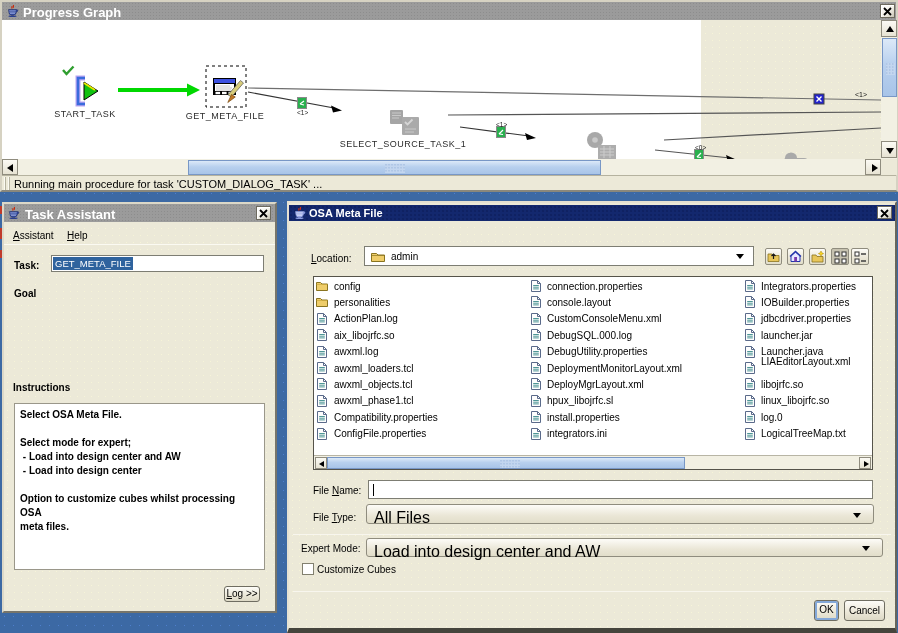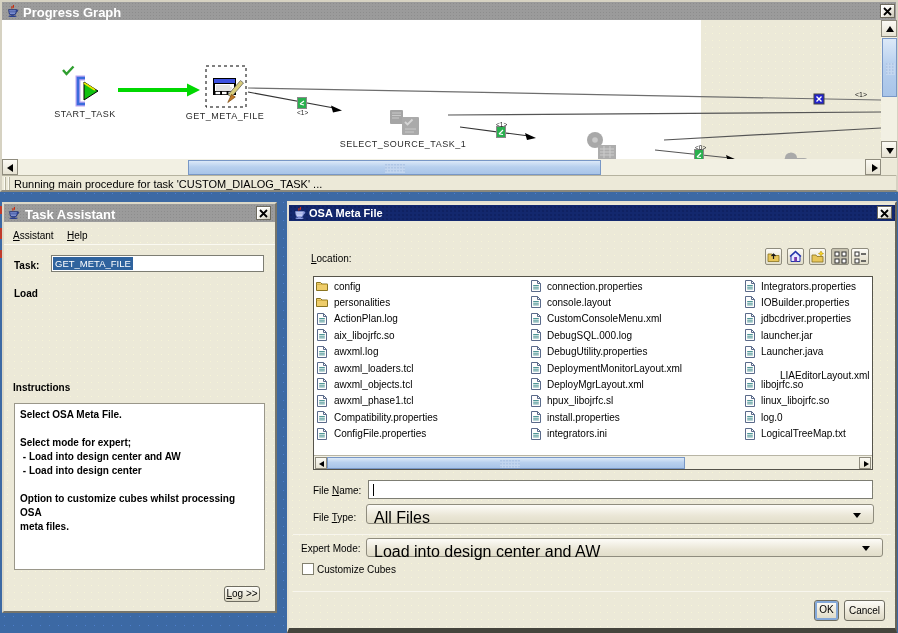--- a/index.html
+++ b/index.html
@@ -210,21 +210,21 @@
 
   <div class="lbl abs" style="left:9px; top:26px;"><span class="u">A</span>ssistant</div>
   <div class="lbl abs" style="left:63px; top:26px;"><span class="u">H</span>elp</div>
   <div class="abs" style="left:0; top:40px; width:271px; height:1px; background:#b5b29f; border-bottom:1px solid #fbfaf2;"></div>
 
   <div class="lbl abs" style="left:10px; top:56px; font-weight:bold;">Task:</div>
   <div class="txtbox abs" style="left:47px; top:51px; width:213px; height:17px;">
     <div class="abs" style="left:1px; top:1px; height:13px; background:#2f639e; color:#fff; font-size:9.5px; padding:0 2px; line-height:13px;">GET_META_FILE</div>
   </div>
 
-  <div class="lbl abs" style="left:10px; top:84px; font-weight:bold;">Load</div>
+  <div class="lbl abs" style="left:10px; top:84px; font-weight:bold;">Goal</div>
 
   <div class="lbl abs" style="left:9px; top:178px; font-weight:bold;">Instructions</div>
   <div class="abs txtbox" style="left:10px; top:199px; width:251px; height:167px; border-color:#9a978a;">
     <div class="lbl" style="padding:4px 5px; line-height:14px; white-space:normal;font-weight:bold;">Select OSA Meta File.<br><br>Select mode for expert;<br>&nbsp;- Load into design center and AW<br>&nbsp;- Load into design center<br><br>Option to customize cubes whilst processing OSA<br>meta files.</div>
   </div>
   <div class="btn abs" style="left:220px; top:382px; width:36px; height:16px; line-height:14px;"><span class="u">L</span>og &gt;&gt;</div>
 </div>
 
 <div class="abs win" style="left:287px; top:201px; width:610px; height:432px; border:2px solid; border-color:#e6e2d2 #68665c #68665c #e6e2d2; border-bottom:5px solid #45443c;">
   <div class="ttnavy abs" style="left:0; top:2px; width:606px; height:16px;">
@@ -237,20 +237,28 @@
     </svg>
     <span style="position:absolute; left:20px; top:2px;">OSA Meta File</span>
     <div class="xbtn" style="left:588px; top:1px; width:15px; height:13px;">
       <svg width="9" height="9" viewBox="0 0 9 9">
           <path d="M1 1 L8 8 M8 1 L1 8" stroke="#000" stroke-width="1.8"></path>
         </svg>
     </div>
   </div>
 
   <div class="lbl abs" style="left:22px; top:50px;"><span class="u">L</span>ocation:</div>
+  <div class="txtbox abs" style="left:75px; top:43px; width:390px; height:20px;">
+    <svg class="abs" style="left:6px; top:4px;" width="14" height="11" viewBox="0 0 14 11">
+      <path d="M0.5 2.5 h5 l1.5 1.5 h6.5 v6.5 h-13 Z" fill="#efcd6a" stroke="#8a7420" stroke-width="1"></path>
+      <path d="M0.5 4.5 h13" stroke="#8a7420" stroke-width="0.7"></path>
+    </svg>
+    <span class="lbl abs" style="left:26px; top:4px;">admin</span>
+    <div class="arrow-down" style="right:9px; top:7px;"></div>
+  </div>
 
   <div class="combo abs" style="left:476px; top:45px; width:17px; height:17px; border-radius:2px;">
     <svg class="abs" style="left:1px; top:1px;" width="13" height="13" viewBox="0 0 13 13">
       <path d="M1 4 h4 l1 1.5 h6 v6 h-11 Z" fill="#e8c65a" stroke="#8a7420" stroke-width="0.8"></path>
       <path d="M6.5 9 v-5 M4.5 6 l2-2 l2 2" stroke="#1a1a1a" stroke-width="1.2" fill="none"></path>
     </svg>
   </div>
   <div class="combo abs" style="left:498px; top:45px; width:17px; height:17px; border-radius:2px;">
     <svg class="abs" style="left:1px; top:1px;" width="13" height="13" viewBox="0 0 13 13">
       <path d="M2 6 L6.5 2 L11 6 V11.5 H2 Z" fill="#e8e8ff" stroke="#2233aa" stroke-width="1"></path>
@@ -428,21 +436,21 @@
         <path d="M0.5 0.5 h6 l3 3 v8 h-9 Z" fill="#fdfdfd" stroke="#5a6a8a" stroke-width="1"></path>
         <path d="M6.5 0.5 v3 h3" fill="none" stroke="#5a6a8a" stroke-width="1"></path>
         <path d="M2.2 5.5 h5.6 M2.2 7.2 h5.6 M2.2 8.9 h5.6" stroke="#3a8a8a" stroke-width="0.9"></path>
       </svg>
 <div class="fitem" style="left:447px; top:69.1px;">Launcher.java</div>
 <svg class="abs" style="left:431px; top:85.0px;" width="10" height="12" viewBox="0 0 10 12">
         <path d="M0.5 0.5 h6 l3 3 v8 h-9 Z" fill="#fdfdfd" stroke="#5a6a8a" stroke-width="1"></path>
         <path d="M6.5 0.5 v3 h3" fill="none" stroke="#5a6a8a" stroke-width="1"></path>
         <path d="M2.2 5.5 h5.6 M2.2 7.2 h5.6 M2.2 8.9 h5.6" stroke="#3a8a8a" stroke-width="0.9"></path>
       </svg>
-<div class="fitem" style="left:447px; top:93px;margin-left:19px;">LIAEditorLayout.xml</div>
+<div class="fitem" style="left:447px; top:79px;">LIAEditorLayout.xml</div>
 <svg class="abs" style="left:431px; top:101.39999999999999px;" width="10" height="12" viewBox="0 0 10 12">
         <path d="M0.5 0.5 h6 l3 3 v8 h-9 Z" fill="#fdfdfd" stroke="#5a6a8a" stroke-width="1"></path>
         <path d="M6.5 0.5 v3 h3" fill="none" stroke="#5a6a8a" stroke-width="1"></path>
         <path d="M2.2 5.5 h5.6 M2.2 7.2 h5.6 M2.2 8.9 h5.6" stroke="#3a8a8a" stroke-width="0.9"></path>
       </svg>
 <div class="fitem" style="left:447px; top:101.89999999999999px;">libojrfc.so</div>
 <svg class="abs" style="left:431px; top:117.79999999999998px;" width="10" height="12" viewBox="0 0 10 12">
         <path d="M0.5 0.5 h6 l3 3 v8 h-9 Z" fill="#fdfdfd" stroke="#5a6a8a" stroke-width="1"></path>
         <path d="M6.5 0.5 v3 h3" fill="none" stroke="#5a6a8a" stroke-width="1"></path>
         <path d="M2.2 5.5 h5.6 M2.2 7.2 h5.6 M2.2 8.9 h5.6" stroke="#3a8a8a" stroke-width="0.9"></path>

